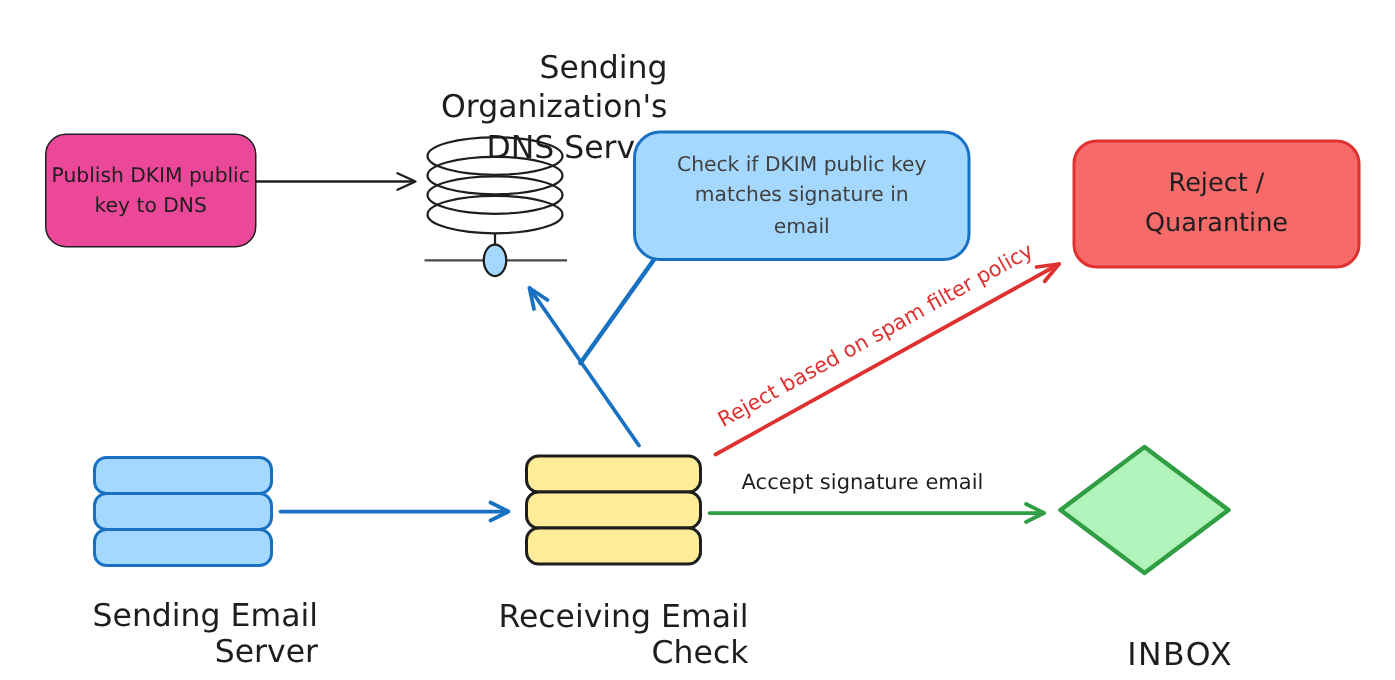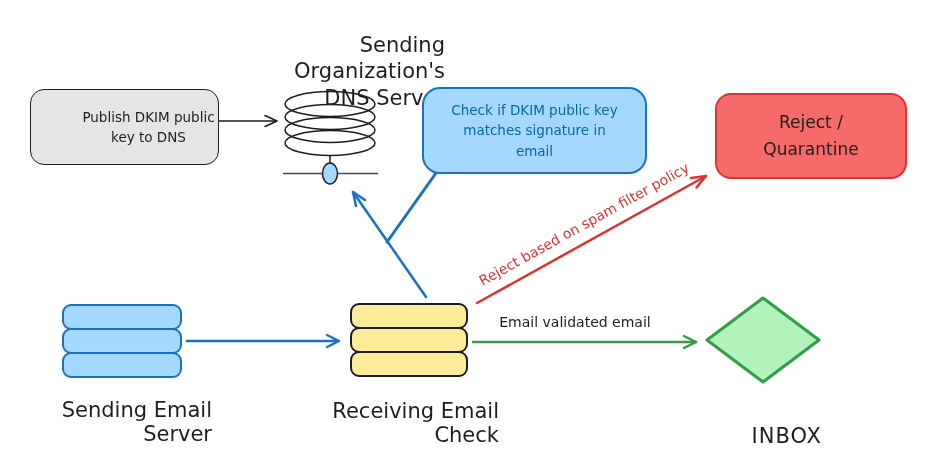--- a/index.html
+++ b/index.html
@@ -5,26 +5,26 @@
   html,body{margin:0;padding:0;background:#ffffff;}
   .canvas{
     position:relative;width:930px;height:453px;background:#ffffff;overflow:hidden;
     font-family:"DejaVu Sans","Liberation Sans",sans-serif;color:#1e1e1e;
   }
   .abs{position:absolute;}
   .pre{white-space:pre-line;}
   .center{display:flex;align-items:center;justify-content:center;text-align:center;}
 
   .node-box{
-    border:1.6px solid #1e1e1e;border-radius:14px;background:#e5e5e5;
-    font-size:13.5px;line-height:1.5;padding-left:48px;
+    border:1.6px solid #1e1e1e;border-radius:14px;background:#ec4899;
+    font-size:13.5px;line-height:1.5;
   }
   .bubble{
     border:2.5px solid #1971c2;border-radius:18px;background:#a5d8ff;
-    color:#0369a1;font-size:13.5px;line-height:1.5;font-weight:500;
+    color:#404040;font-size:13.5px;line-height:1.5;font-weight:500;
   }
   .reject-box{
     border:2.5px solid #e03131;border-radius:16px;background:#f76a6a;
     font-size:17px;line-height:1.6;font-weight:500;
   }
   .stack{display:flex;flex-direction:column;}
   .layer{height:26px;border-radius:9px;box-sizing:border-box;}
   .layer + .layer{margin-top:-2px;}
   .layer.blue{border:2px solid #1971c2;background:#a5d8ff;}
   .layer.yellow{border:2px solid #1e1e1e;background:#ffec99;}
@@ -111,15 +111,15 @@
     <div class="layer yellow"></div>
   </div>
   <div class="abs shape-label" style="left:319px;top:399px;width:180px;">Receiving Email Check</div>
 
   <svg class="abs" style="left:700px;top:292px;" width="126" height="96" viewBox="0 0 126 96">
     <polygon points="7,48 63,6 119,48 63,90" fill="#b2f2bb" stroke="#2f9e44" stroke-width="3" stroke-linejoin="round"></polygon>
   </svg>
   <div class="abs shape-label" style="left:702px;top:392px;width:120px;letter-spacing:1px;margin-top:32px;">INBOX</div>
 
   <div class="abs edge-label red" style="left:444px;top:216px;width:280px;">Reject based on spam filter policy</div>
-  <div class="abs edge-label" style="left:465px;top:314px;width:220px;">Email validated email</div>
+  <div class="abs edge-label" style="left:465px;top:314px;width:220px;">Accept signature email</div>
 
 </div>
 
 </body></html>

